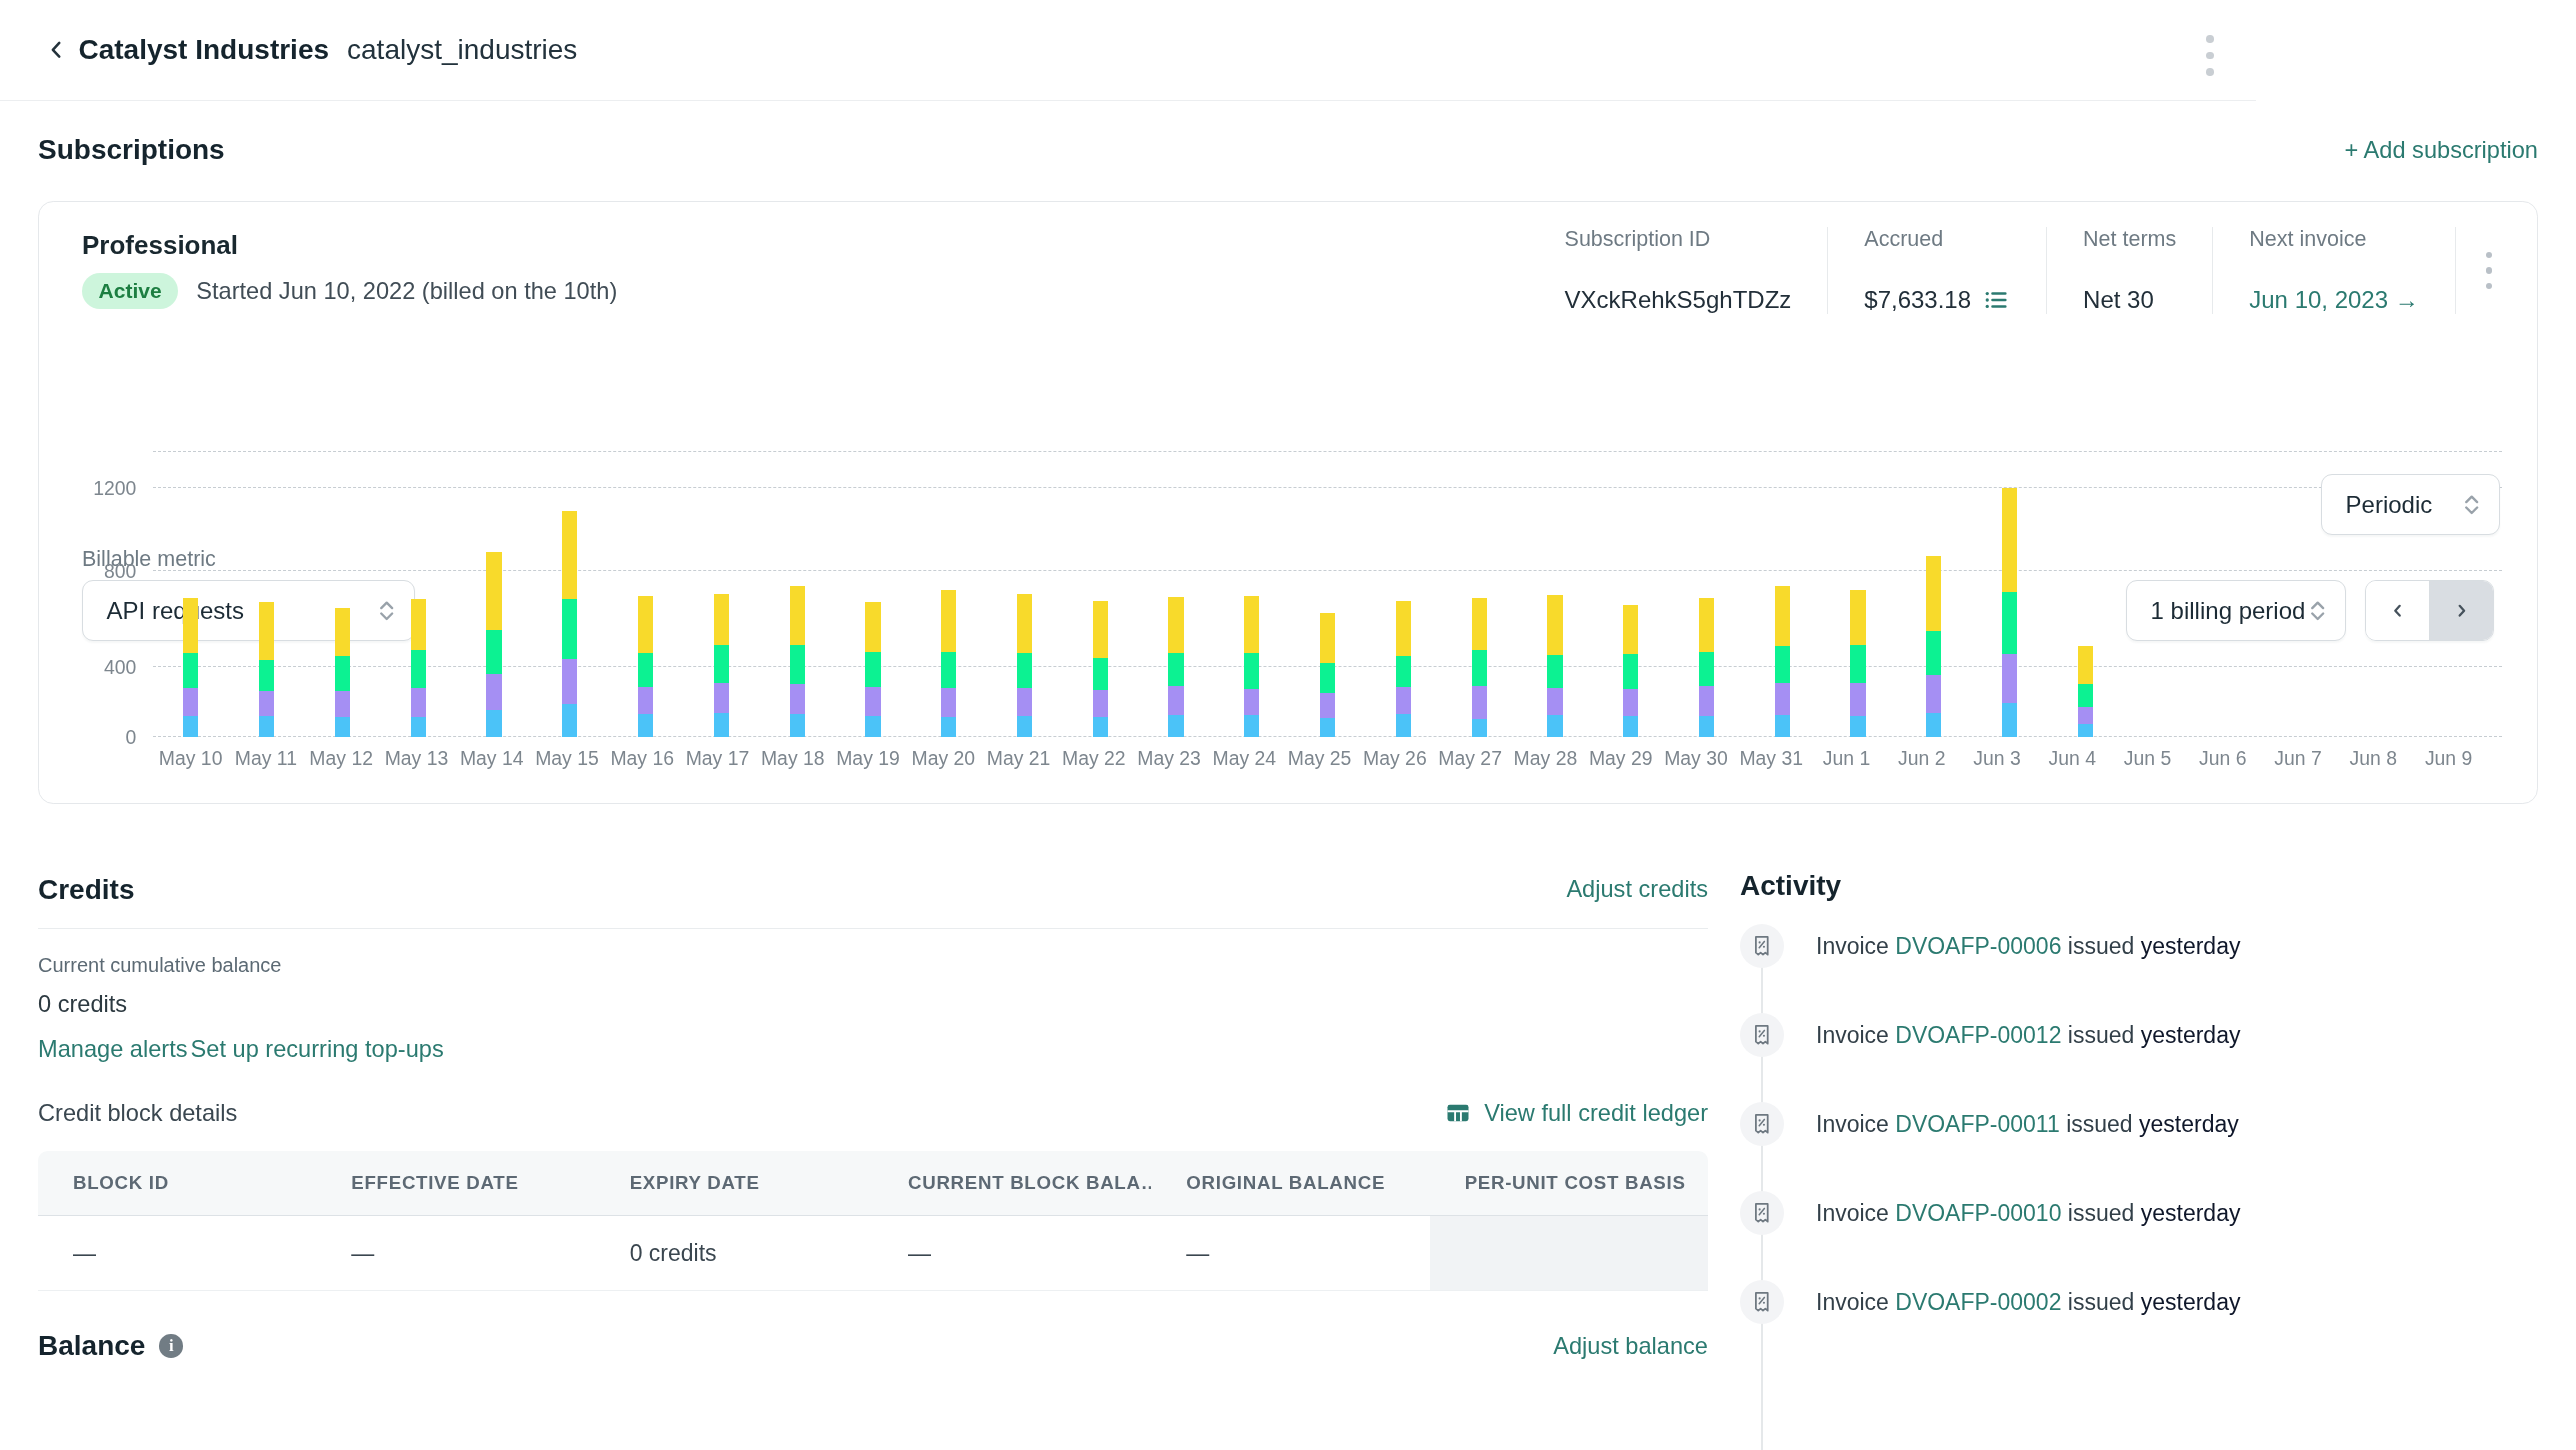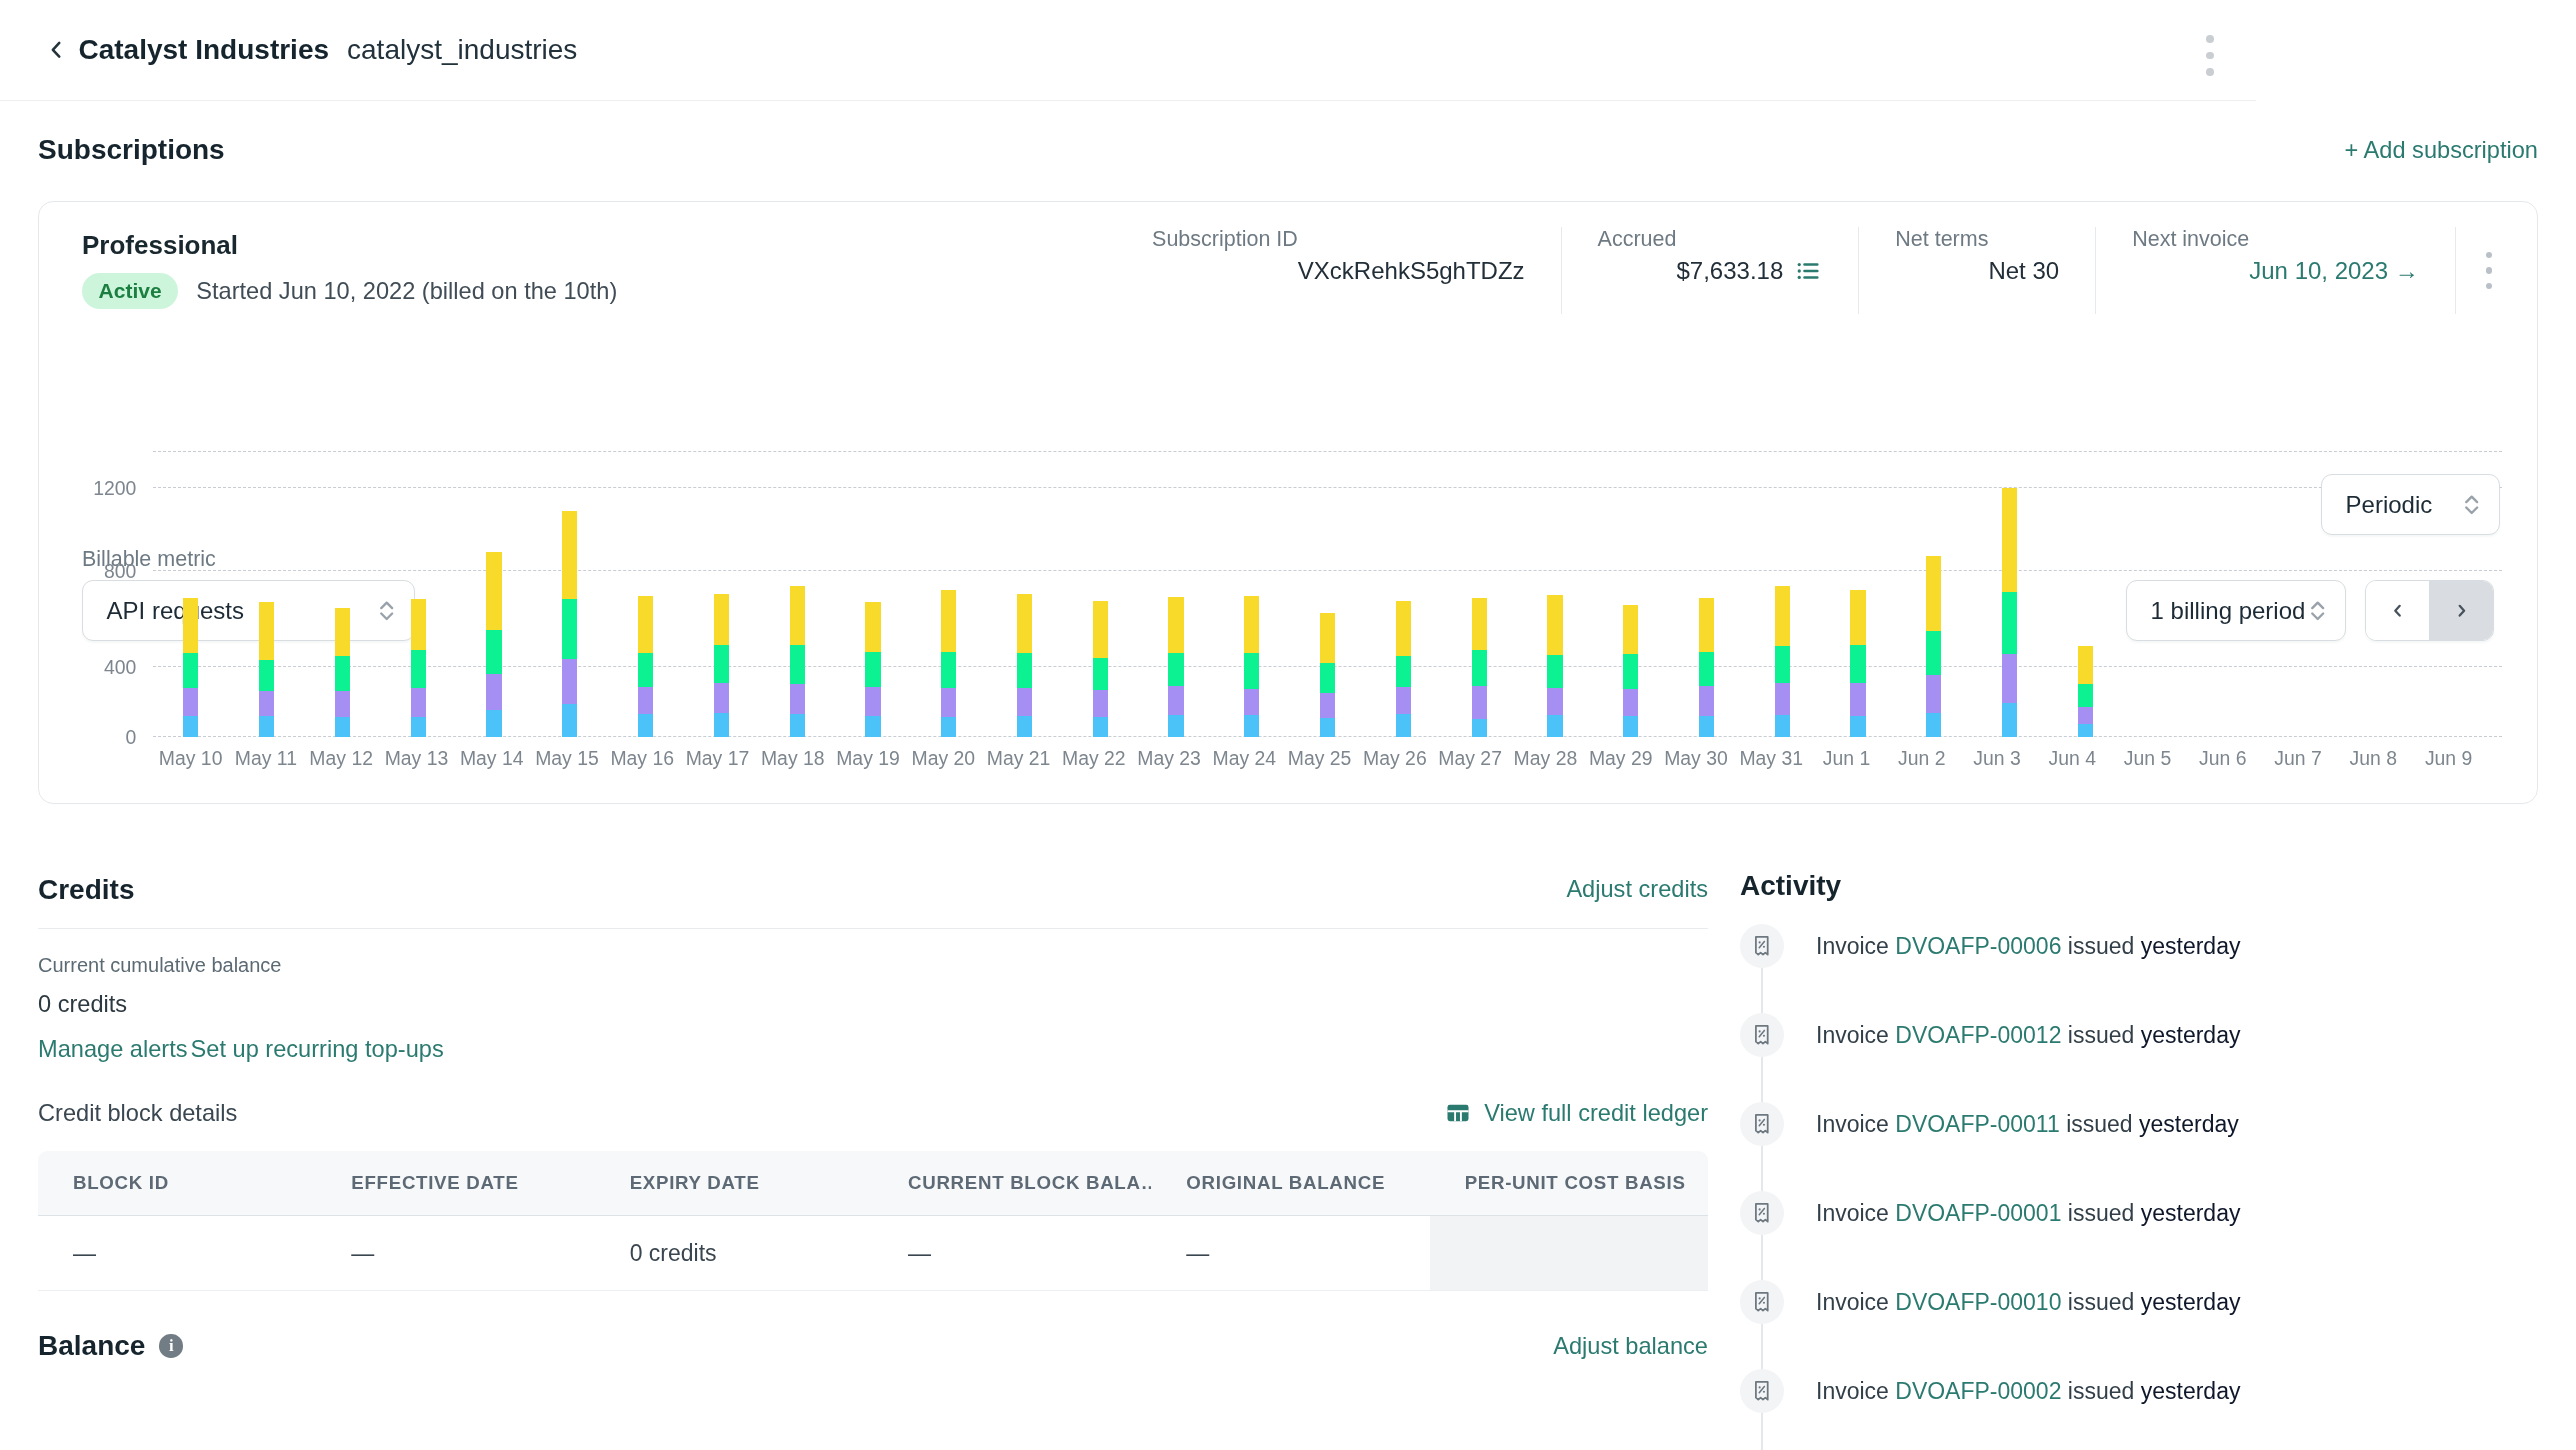--- a/index.html
+++ b/index.html
@@ -25,21 +25,21 @@
   
   .sub-card { position:absolute; top:201px; left:38px; width:2500px; height:603px;
     background:#fff; border:1.4px solid #e5e8eb; border-radius:15.2px; }
   .plan-name { position:absolute; top:28px; left:43px; font-size:26px; font-weight:600; color:#19282f; }
   .status-row { position:absolute; top:71px; left:43px; display:flex; align-items:center; gap:18px; }
   .badge { background:#cdf5dc; color:#1c7e41; font-size:21px; font-weight:600;
     padding:6.2px 16.6px; border-radius:21px; }
   .started-text { font-size:23.6px; font-weight:500; color:#414d56; }
 
   .meta-row { position:absolute; top:25px; right:28px; display:flex; align-items:stretch; }
-  .meta-cell { padding:0 36px; display:flex; flex-direction:row; justify-content:space-between; height:87px; }
+  .meta-cell { padding:0 36px; display:flex; flex-direction:column; justify-content:space-between; height:87px; }
   .meta-cell + .meta-cell { border-left:1.4px solid #e7eaec; }
   .meta-label { font-size:21.5px; color:#6e7a83; }
   .meta-value { font-size:24px; font-weight:500; color:#222f39; display:flex; align-items:center; }
   .card-kebab-cell { display:flex; align-items:center; justify-content:center; padding:0 16.6px 0 30.5px; border-left:1.4px solid #e7eaec; }
   .card-kebab i { width:6.2px; height:6.2px; background:#b9c0c7; }
   .list-icon { margin-left:11px; }
 
   
   .metric-label { position:absolute; top:345px; left:43px; font-size:21.5px; color:#6e7a83; }
   .select-box { height:61px; background:#fff; border:1.4px solid #d8dde1; border-radius:11px;
@@ -605,39 +605,28 @@
       </div>
       <div class="activity-item">
         <div class="act-icon">
           <svg width="23.6" height="23.6" viewBox="0 0 24 24" fill="none">
             <path d="M6 3 H18 V21 L15.6 19 L13.2 21 L10.8 19 L8.4 21 L6 19 Z" stroke="#6e7881" stroke-width="1.8" stroke-linejoin="round"></path>
             <circle cx="9.8" cy="8.6" r="1.1" fill="#6e7881"></circle>
             <circle cx="14.2" cy="13" r="1.1" fill="#6e7881"></circle>
             <path d="M14.6 7.6 L9.4 14" stroke="#6e7881" stroke-width="1.6" stroke-linecap="round"></path>
           </svg>
         </div>
-        <div class="act-text"><span>Invoice </span><span class="inv-link">DVOAFP-00001</span><span> issued </span><span class="time">yesterday</span></div>
+        <div class="act-text"><span>Invoice </span><span class="inv-link">DVOAFP-00010</span><span> issued </span><span class="time">yesterday</span></div>
       </div>
       <div class="activity-item">
         <div class="act-icon">
           <svg width="23.6" height="23.6" viewBox="0 0 24 24" fill="none">
             <path d="M6 3 H18 V21 L15.6 19 L13.2 21 L10.8 19 L8.4 21 L6 19 Z" stroke="#6e7881" stroke-width="1.8" stroke-linejoin="round"></path>
             <circle cx="9.8" cy="8.6" r="1.1" fill="#6e7881"></circle>
             <circle cx="14.2" cy="13" r="1.1" fill="#6e7881"></circle>
             <path d="M14.6 7.6 L9.4 14" stroke="#6e7881" stroke-width="1.6" stroke-linecap="round"></path>
           </svg>
         </div>
-        <div class="act-text"><span>Invoice </span><span class="inv-link">DVOAFP-00010</span><span> issued </span><span class="time">yesterday</span></div>
-      </div>
-      <div class="activity-item">
-        <div class="act-icon">
-          <svg width="23.6" height="23.6" viewBox="0 0 24 24" fill="none">
-            <path d="M6 3 H18 V21 L15.6 19 L13.2 21 L10.8 19 L8.4 21 L6 19 Z" stroke="#6e7881" stroke-width="1.8" stroke-linejoin="round"></path>
-            <circle cx="9.8" cy="8.6" r="1.1" fill="#6e7881"></circle>
-            <circle cx="14.2" cy="13" r="1.1" fill="#6e7881"></circle>
-            <path d="M14.6 7.6 L9.4 14" stroke="#6e7881" stroke-width="1.6" stroke-linecap="round"></path>
-          </svg>
-        </div>
         <div class="act-text"><span>Invoice </span><span class="inv-link">DVOAFP-00002</span><span> issued </span><span class="time">yesterday</span></div>
       </div>
     </div>
 </div>
 
 
 </body></html>

